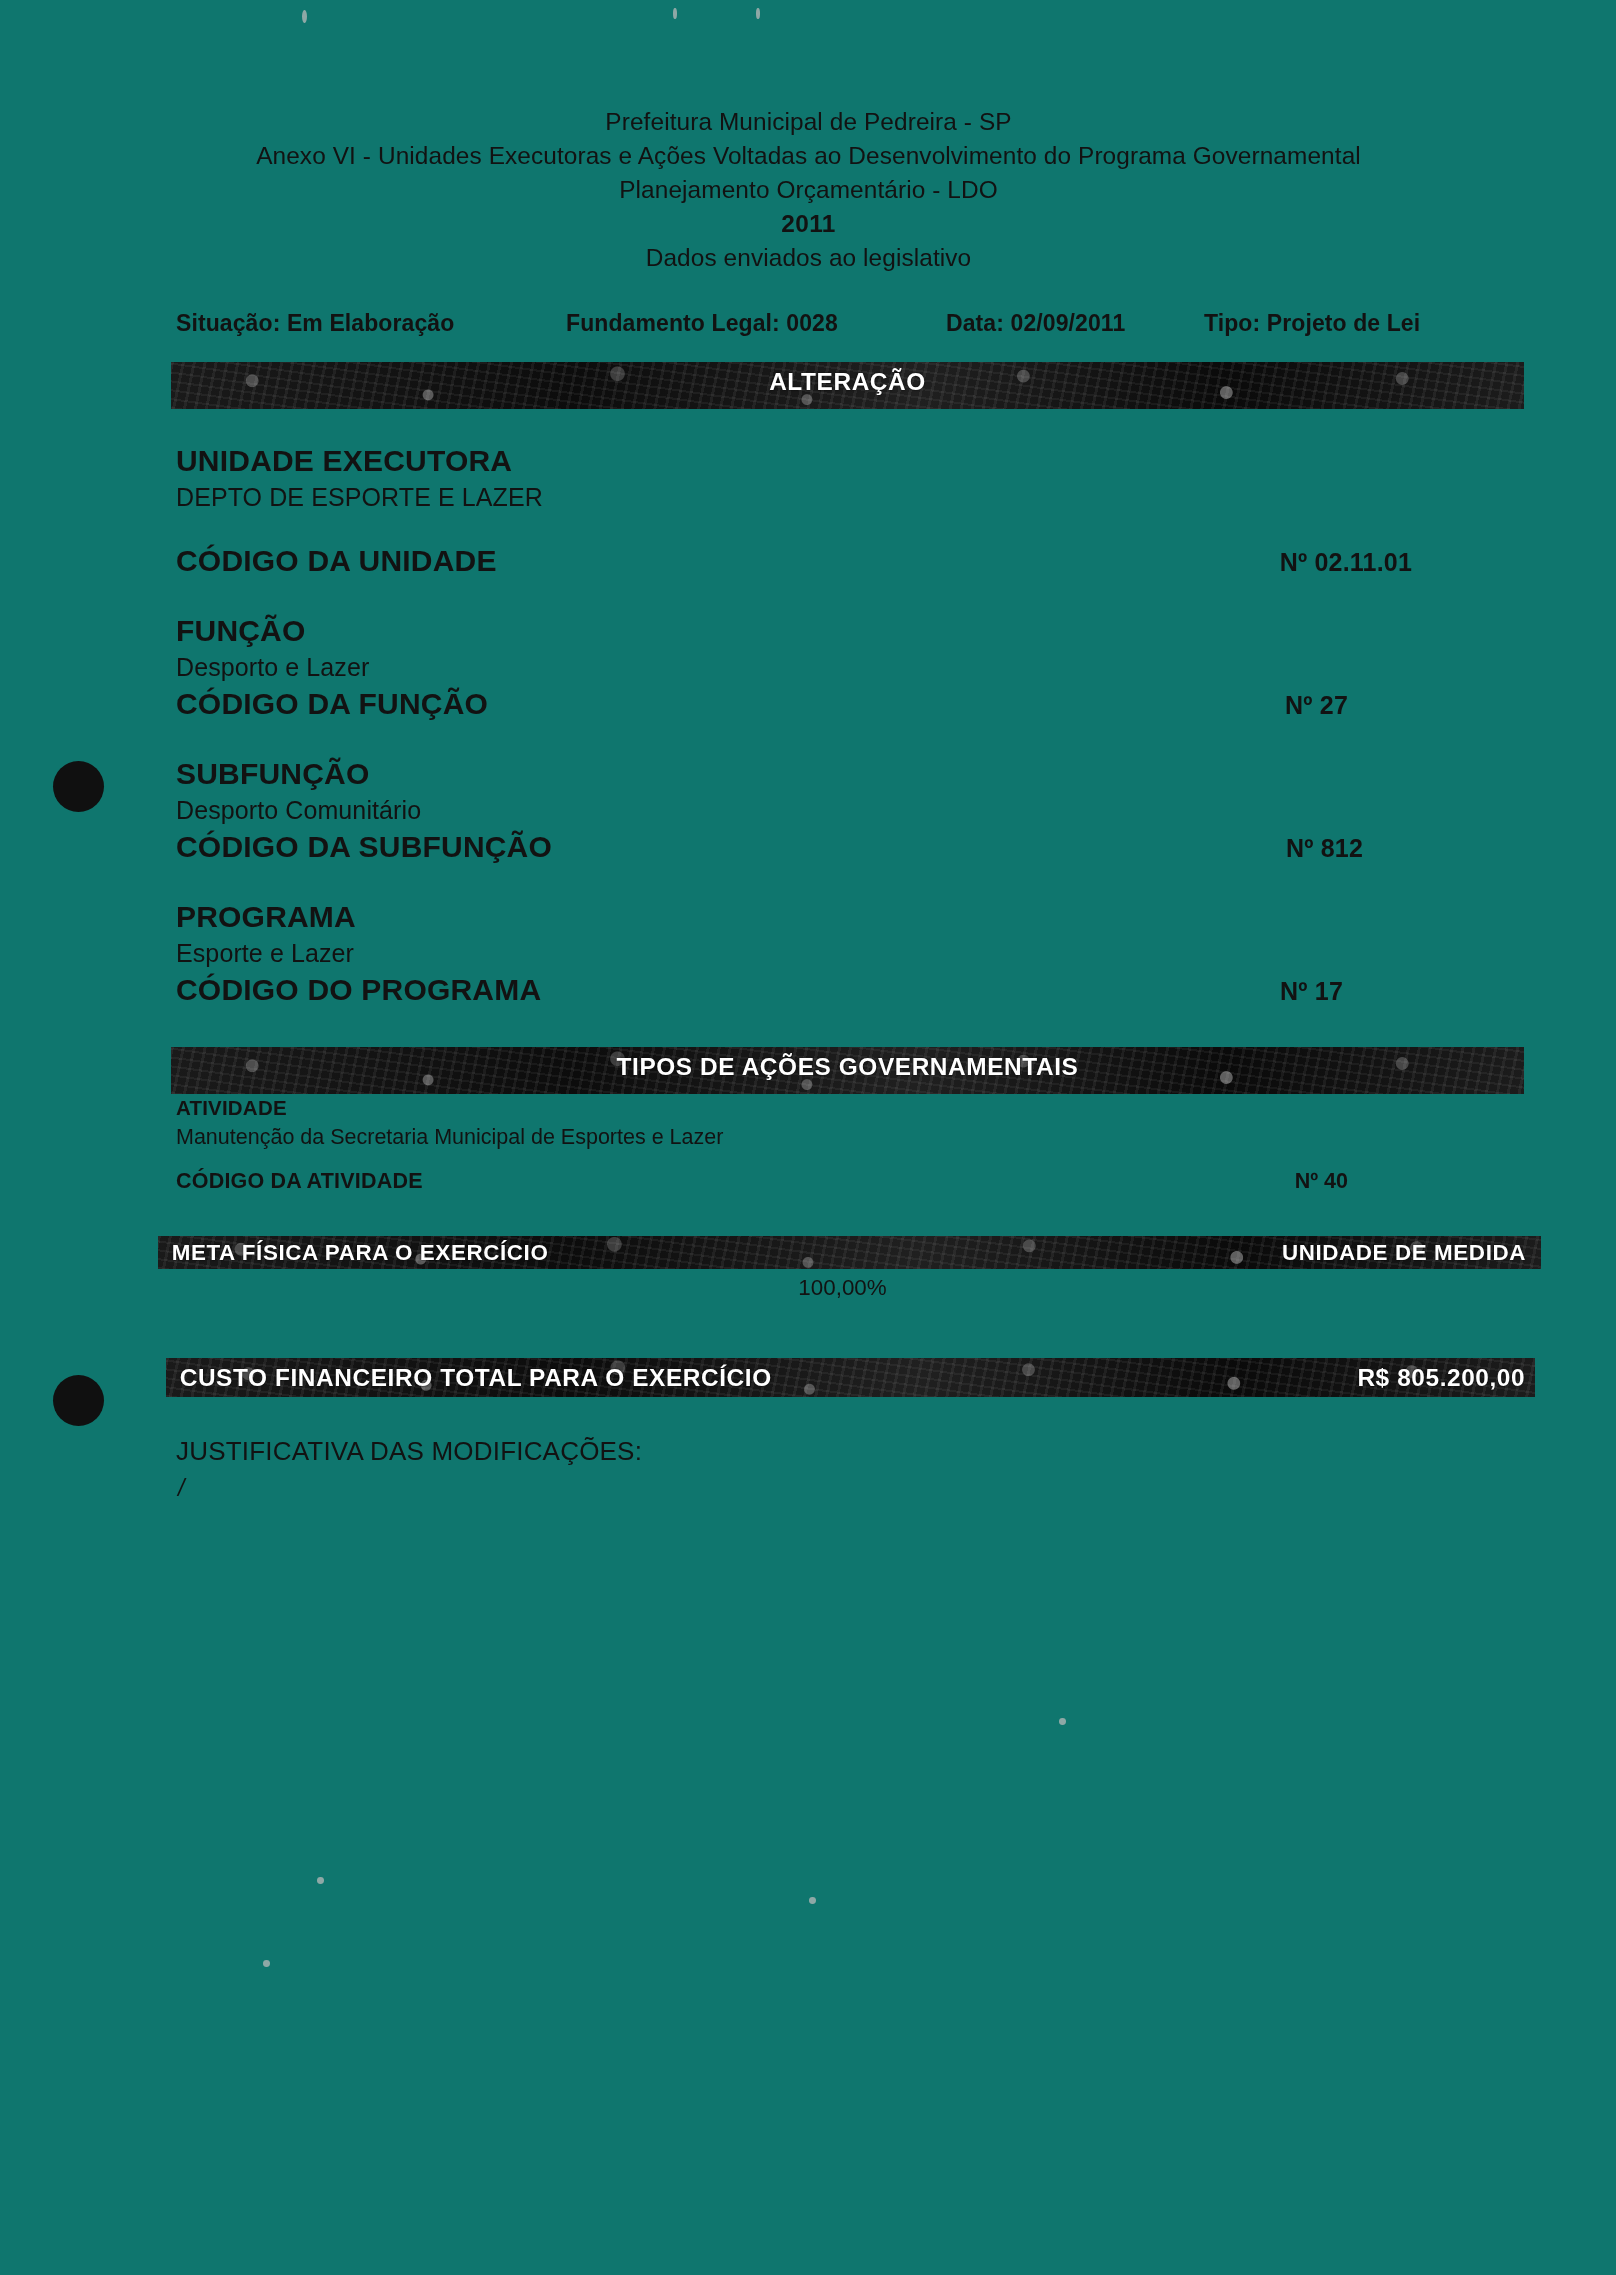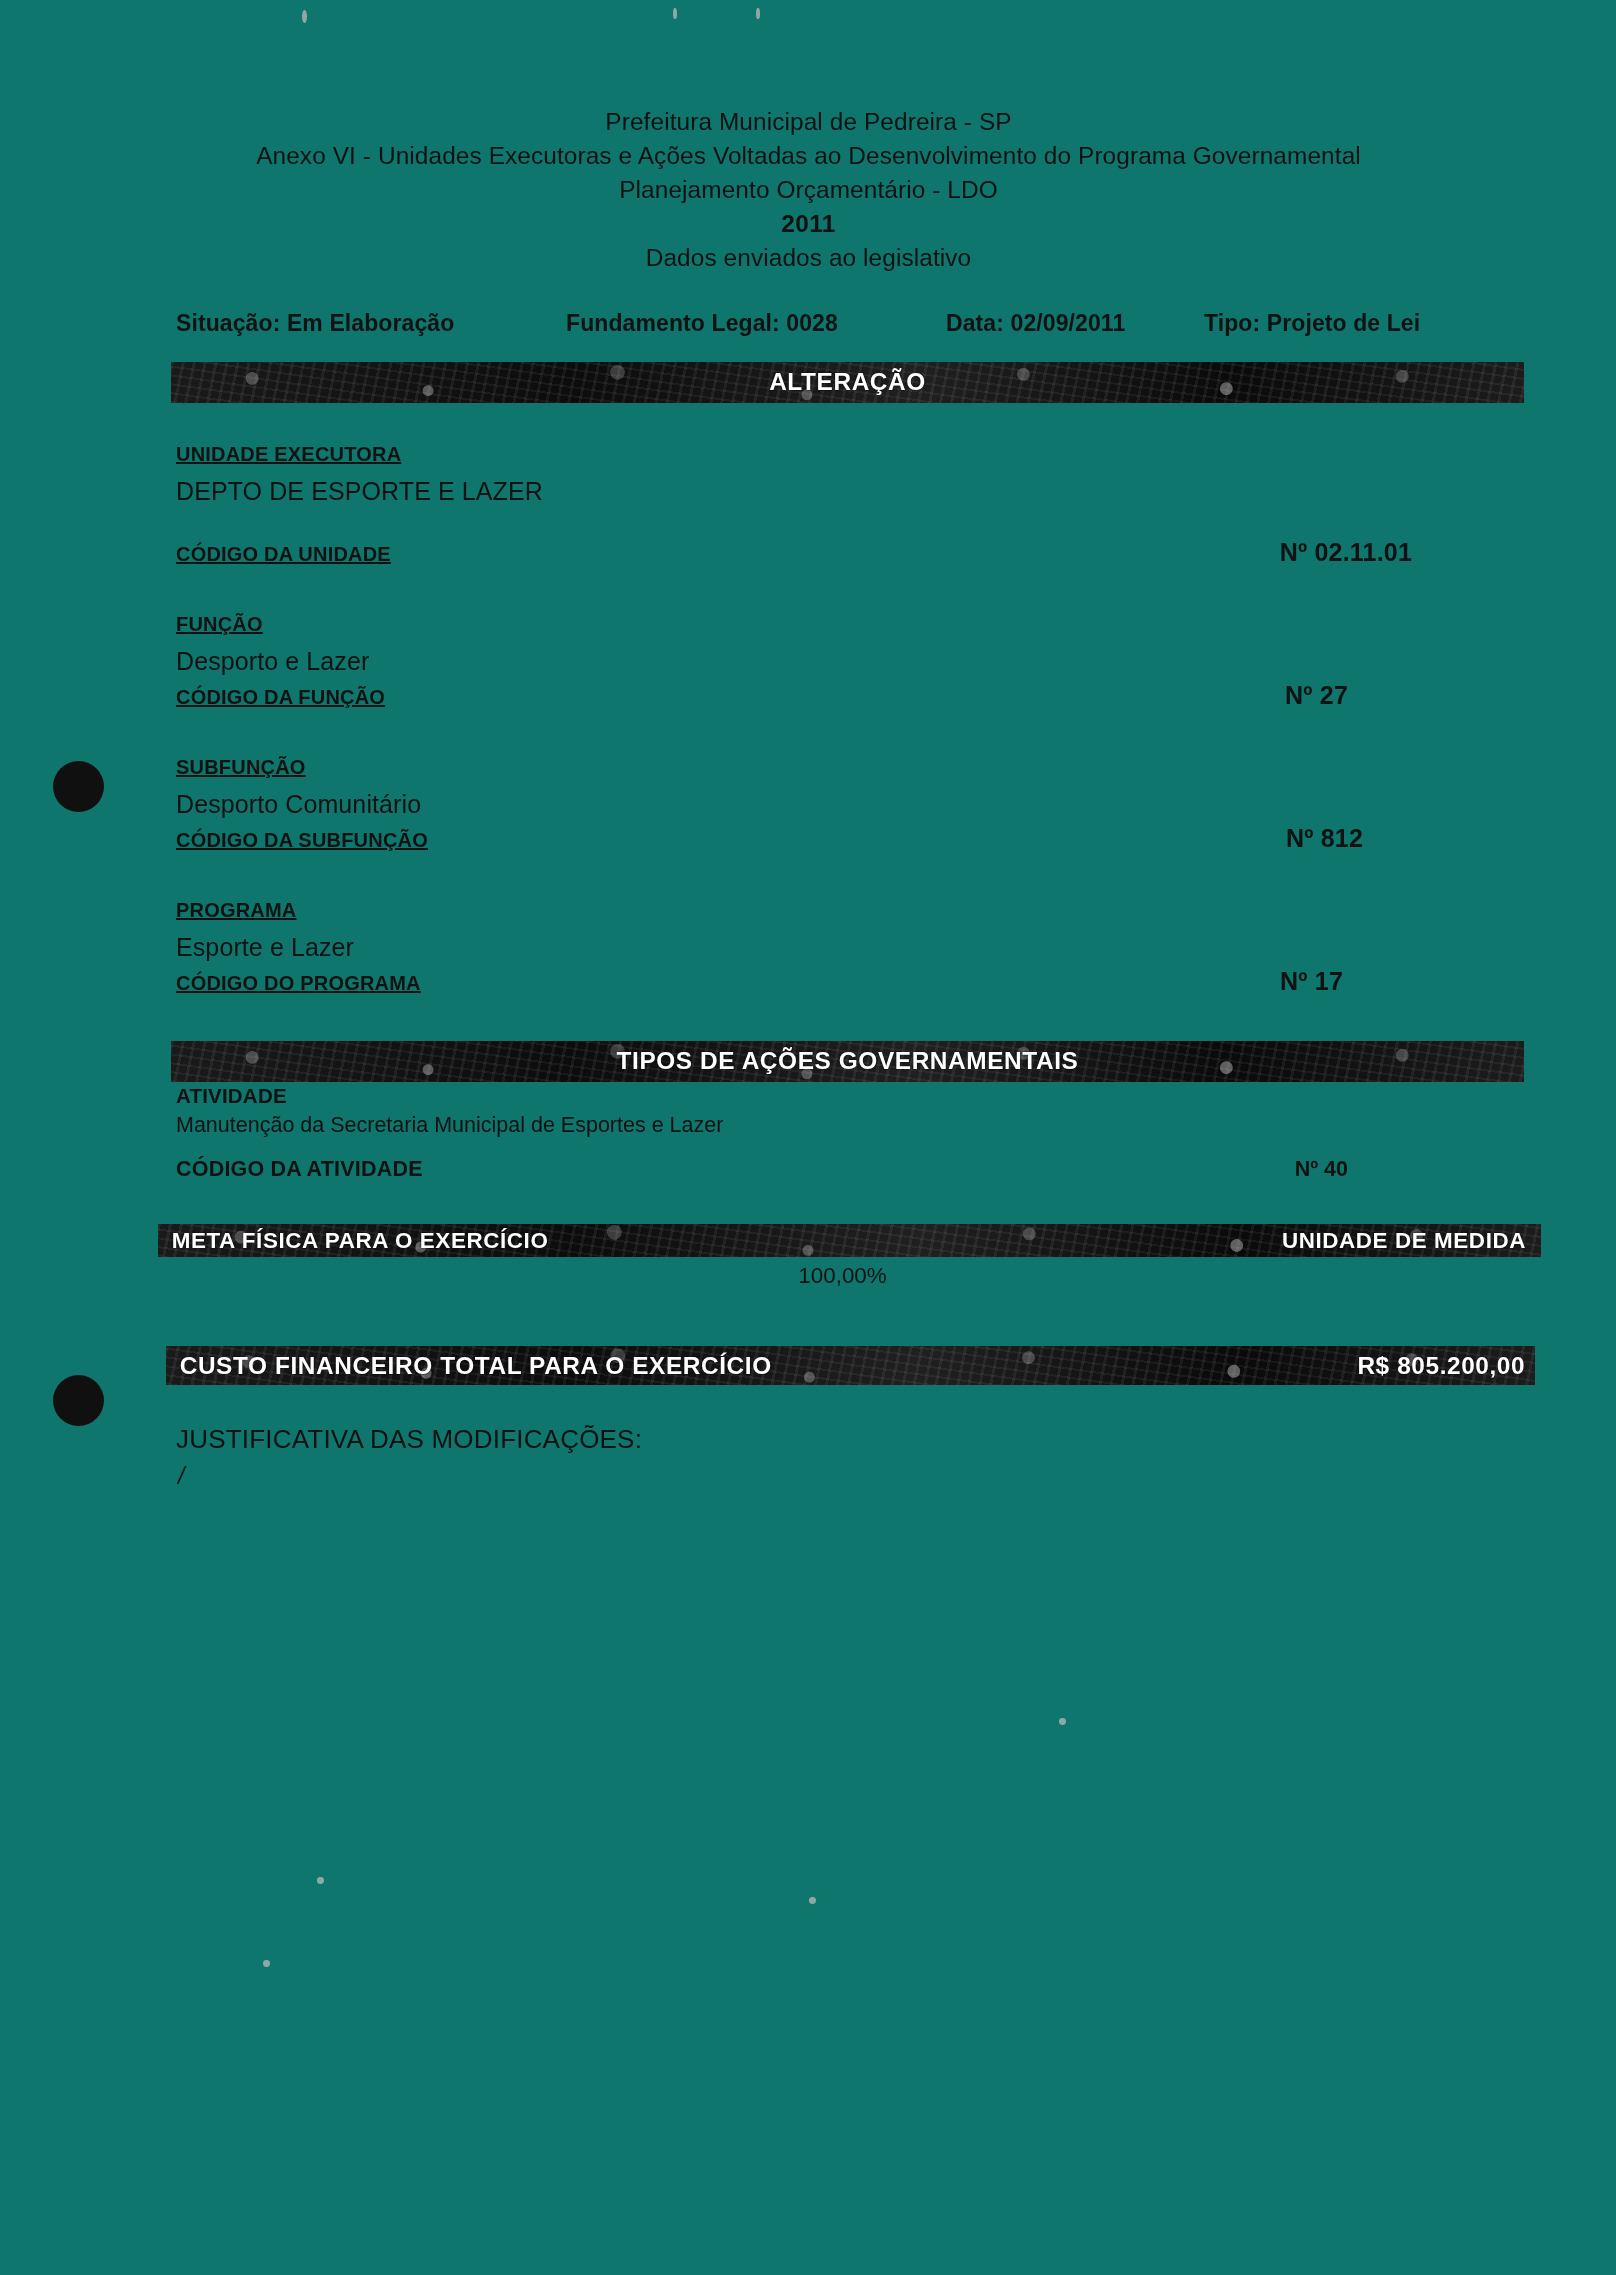--- a/index.html
+++ b/index.html
@@ -72,21 +72,21 @@
   }
   .meta-row .m1 { width: 390px; }
   .meta-row .m2 { width: 380px; }
   .meta-row .m3 { width: 258px; }
   .meta-row .m4 { width: auto; }
 
   
   .bar {
     position: relative;
     margin-top: 25px;
-    height: 41px;
+    height: 47px;
     background:
       radial-gradient(circle at 6% 40%, #4d4d4d 0 5.9px, transparent 6.8px),
       radial-gradient(circle at 19% 70%, #5a5a5a 0 4.9px, transparent 5.9px),
       radial-gradient(circle at 33% 25%, #3d3d3d 0 6.8px, transparent 7.8px),
       radial-gradient(circle at 47% 80%, #555 0 4.9px, transparent 5.9px),
       radial-gradient(circle at 63% 30%, #4a4a4a 0 5.9px, transparent 6.8px),
       radial-gradient(circle at 78% 65%, #5f5f5f 0 5.9px, transparent 6.8px),
       radial-gradient(circle at 91% 35%, #474747 0 5.9px, transparent 6.8px),
       linear-gradient(95deg, #1a1a1a 0%, #0c0c0c 30%, #202020 55%, #0a0a0a 78%, #1c1c1c 100%);
     overflow: hidden;
@@ -139,25 +139,24 @@
   .bar.b-custo .txt.right { right: 9.8px; }
 
   
   .body-wrap {
     padding-left: 176px;
     padding-right: 98px;
   }
 
   .block { margin-top: 33px; }
   .label-bold {
-    font-size: 20px;
+    font-size: 30px;
     font-weight: bold;
     letter-spacing: 0.2px;
     line-height: 37px;
-    text-decoration: underline;
   }
   .label-plain {
     font-size: 25px;
     line-height: 36px;
     letter-spacing: 0.1px;
   }
   .row-split {
     display: flex;
     align-items: baseline;
     justify-content: space-between;

